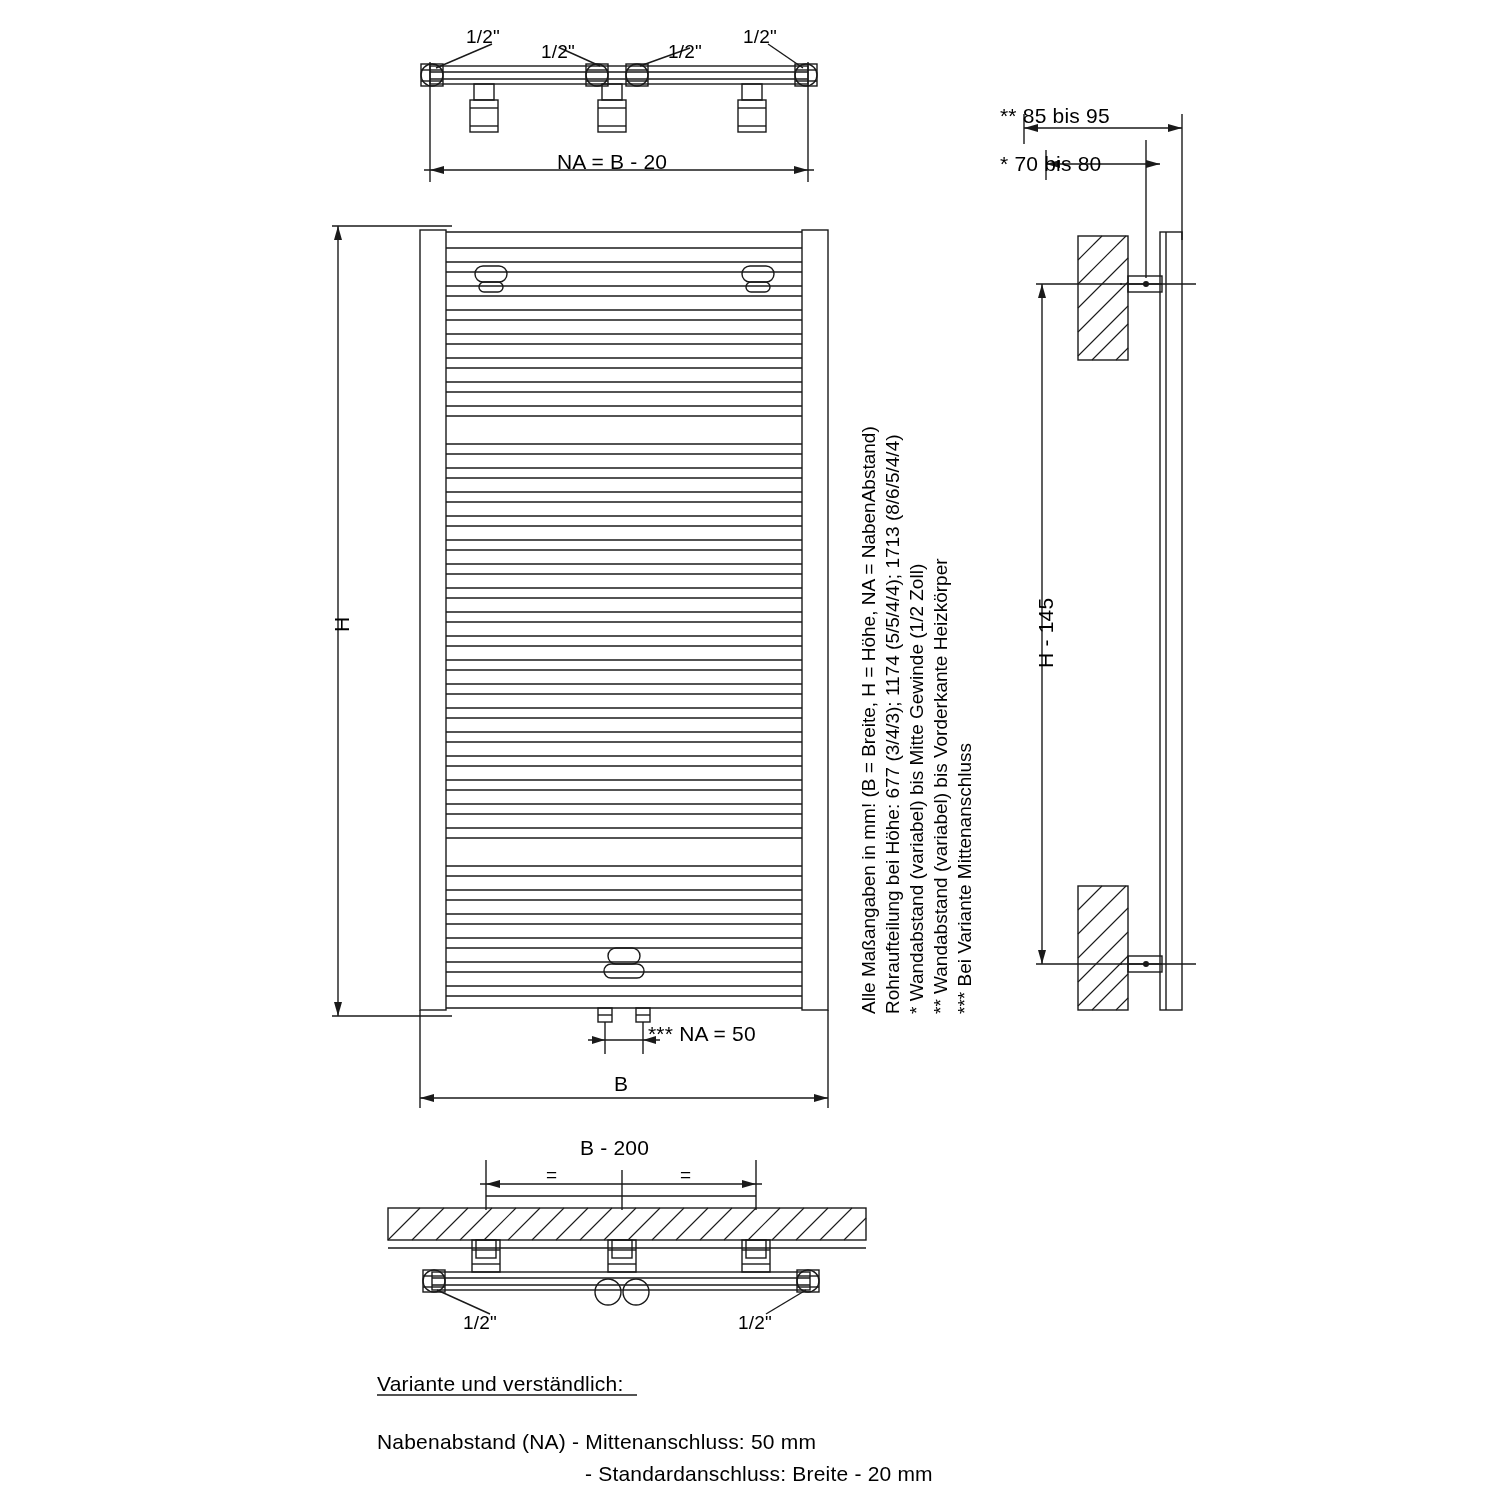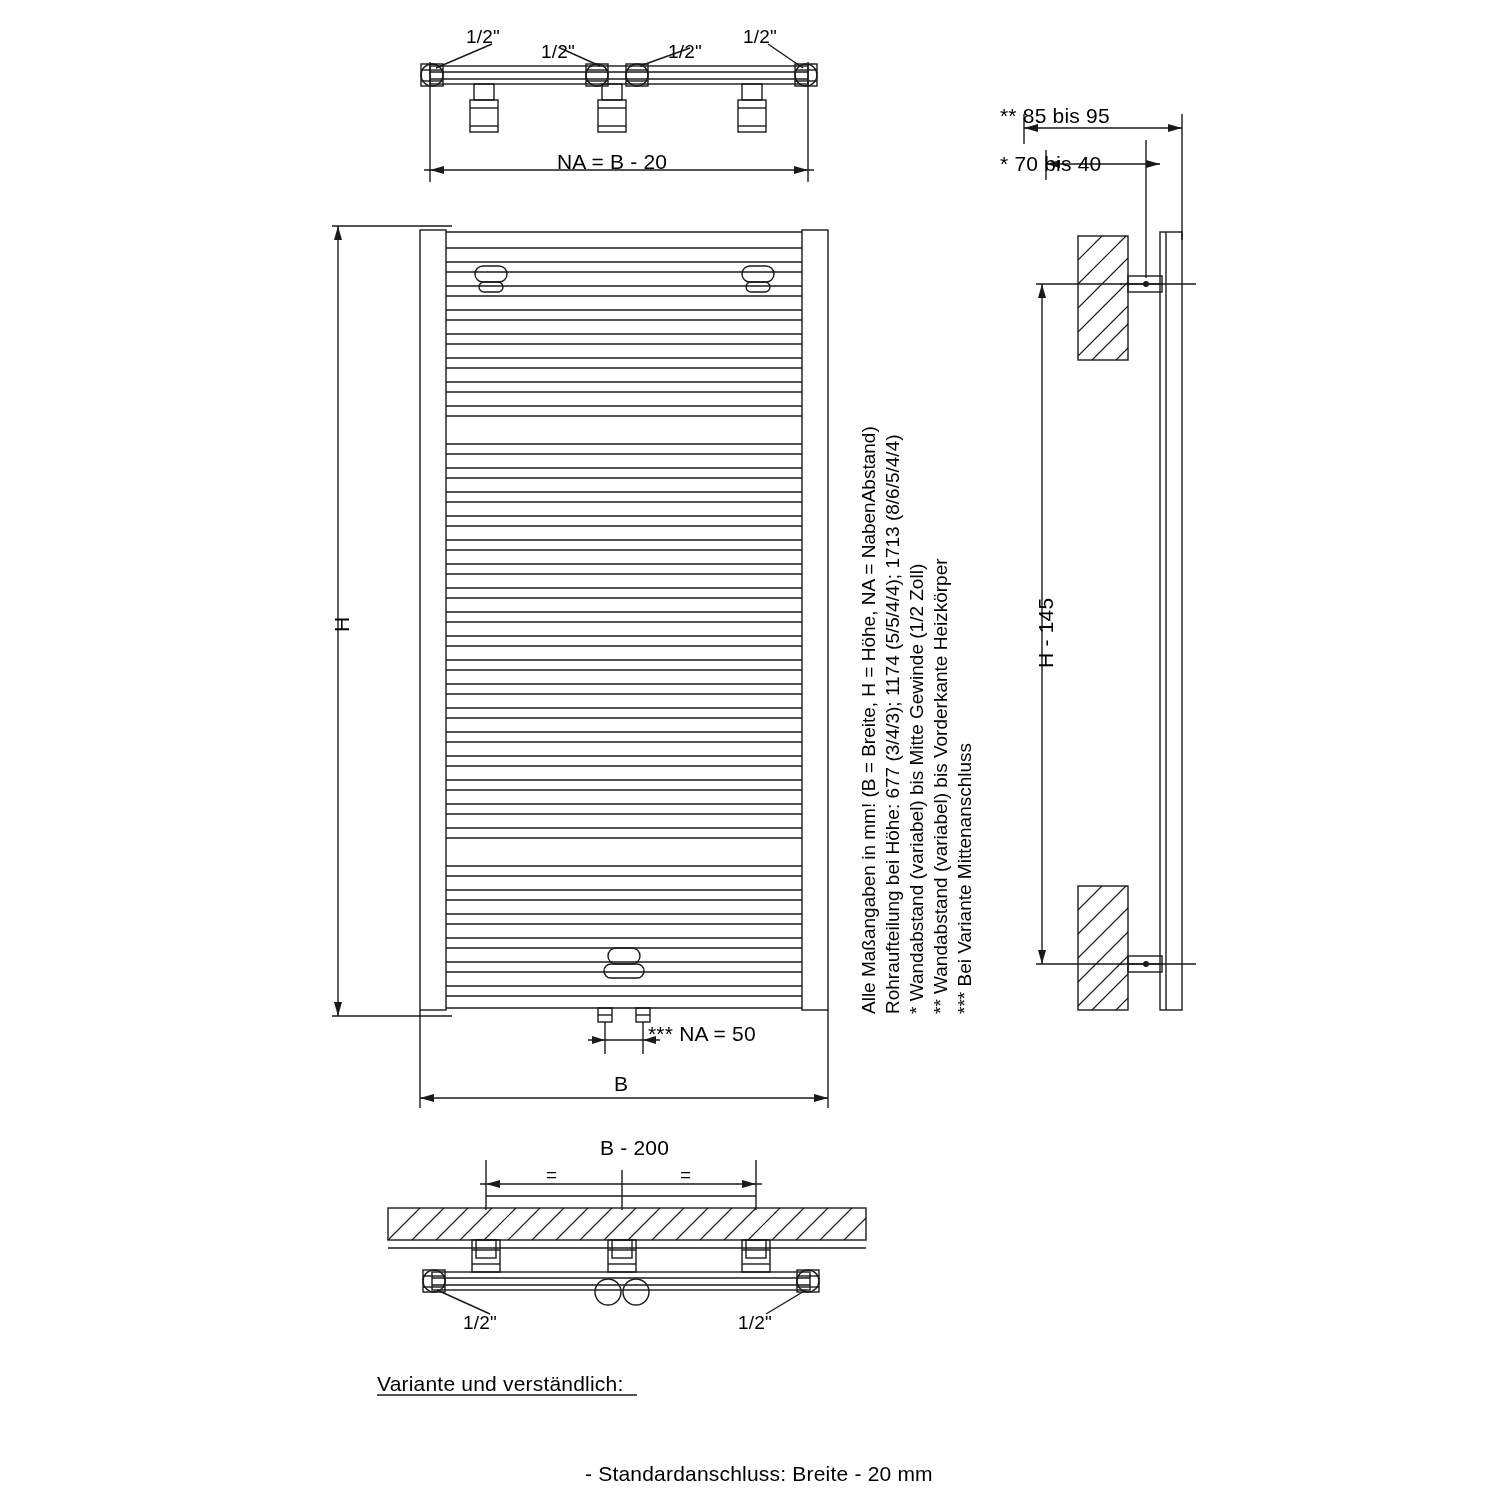--- a/index.html
+++ b/index.html
@@ -355,31 +355,32 @@
   <div class="lbl" style="left:541px; top:41px;">1/2"</div>
   <div class="lbl" style="left:668px; top:41px;">1/2"</div>
   <div class="lbl" style="left:743px; top:26px;">1/2"</div>
   <div class="lbl big" style="left:557px; top:150px;">NA = B - 20</div>
 
   <div class="lbl big vert" style="left:330px; top:632px;">H</div>
   <div class="lbl big" style="left:614px; top:1072px;">B</div>
   <div class="lbl big" style="left:648px; top:1022px;">*** NA = 50</div>
 
   <div class="lbl big" style="left:1000px; top:104px;">** 85 bis 95</div>
-  <div class="lbl big" style="left:1000px; top:152px;">* 70 bis 40</div>
+  <div class="lbl big" style="left:1000px; top:152px;">* 70 bis 80</div>
   <div class="lbl big vert" style="left:1034px; top:668px;">H - 145</div>
 
-  <div class="lbl big" style="left:580px; top:1136px;margin-left:20px;">B - 200</div>
+  <div class="lbl big" style="left:580px; top:1136px;">B - 200</div>
   <div class="lbl" style="left:546px; top:1164px;">=</div>
   <div class="lbl" style="left:680px; top:1164px;">=</div>
   <div class="lbl" style="left:463px; top:1312px;">1/2"</div>
   <div class="lbl" style="left:738px; top:1312px;">1/2"</div>
 
   <div class="note" style="left:858px; top:1014px; font-size:19px;">Alle Maßangaben in mm! (B = Breite, H = Höhe, NA = NabenAbstand)</div>
   <div class="note" style="left:882px; top:1014px; font-size:19px;">Rohraufteilung bei Höhe: 677 (3/4/3); 1174 (5/5/4/4); 1713 (8/6/5/4/4)</div>
   <div class="note" style="left:906px; top:1014px; font-size:19px;">*    Wandabstand (variabel) bis Mitte Gewinde (1/2 Zoll)</div>
   <div class="note" style="left:930px; top:1014px; font-size:19px;">**   Wandabstand (variabel) bis Vorderkante Heizkörper</div>
   <div class="note" style="left:954px; top:1014px; font-size:19px;">***  Bei Variante Mittenanschluss</div>
 
   <div class="lbl big" style="left:377px; top:1372px;">Variante und verständlich:</div>
+  <div class="lbl big" style="left:377px; top:1430px;">Nabenabstand (NA)  - Mittenanschluss: 50 mm</div>
   <div class="lbl big" style="left:585px; top:1462px;">- Standardanschluss: Breite - 20 mm</div>
 
 </div>
 
 </body></html>

